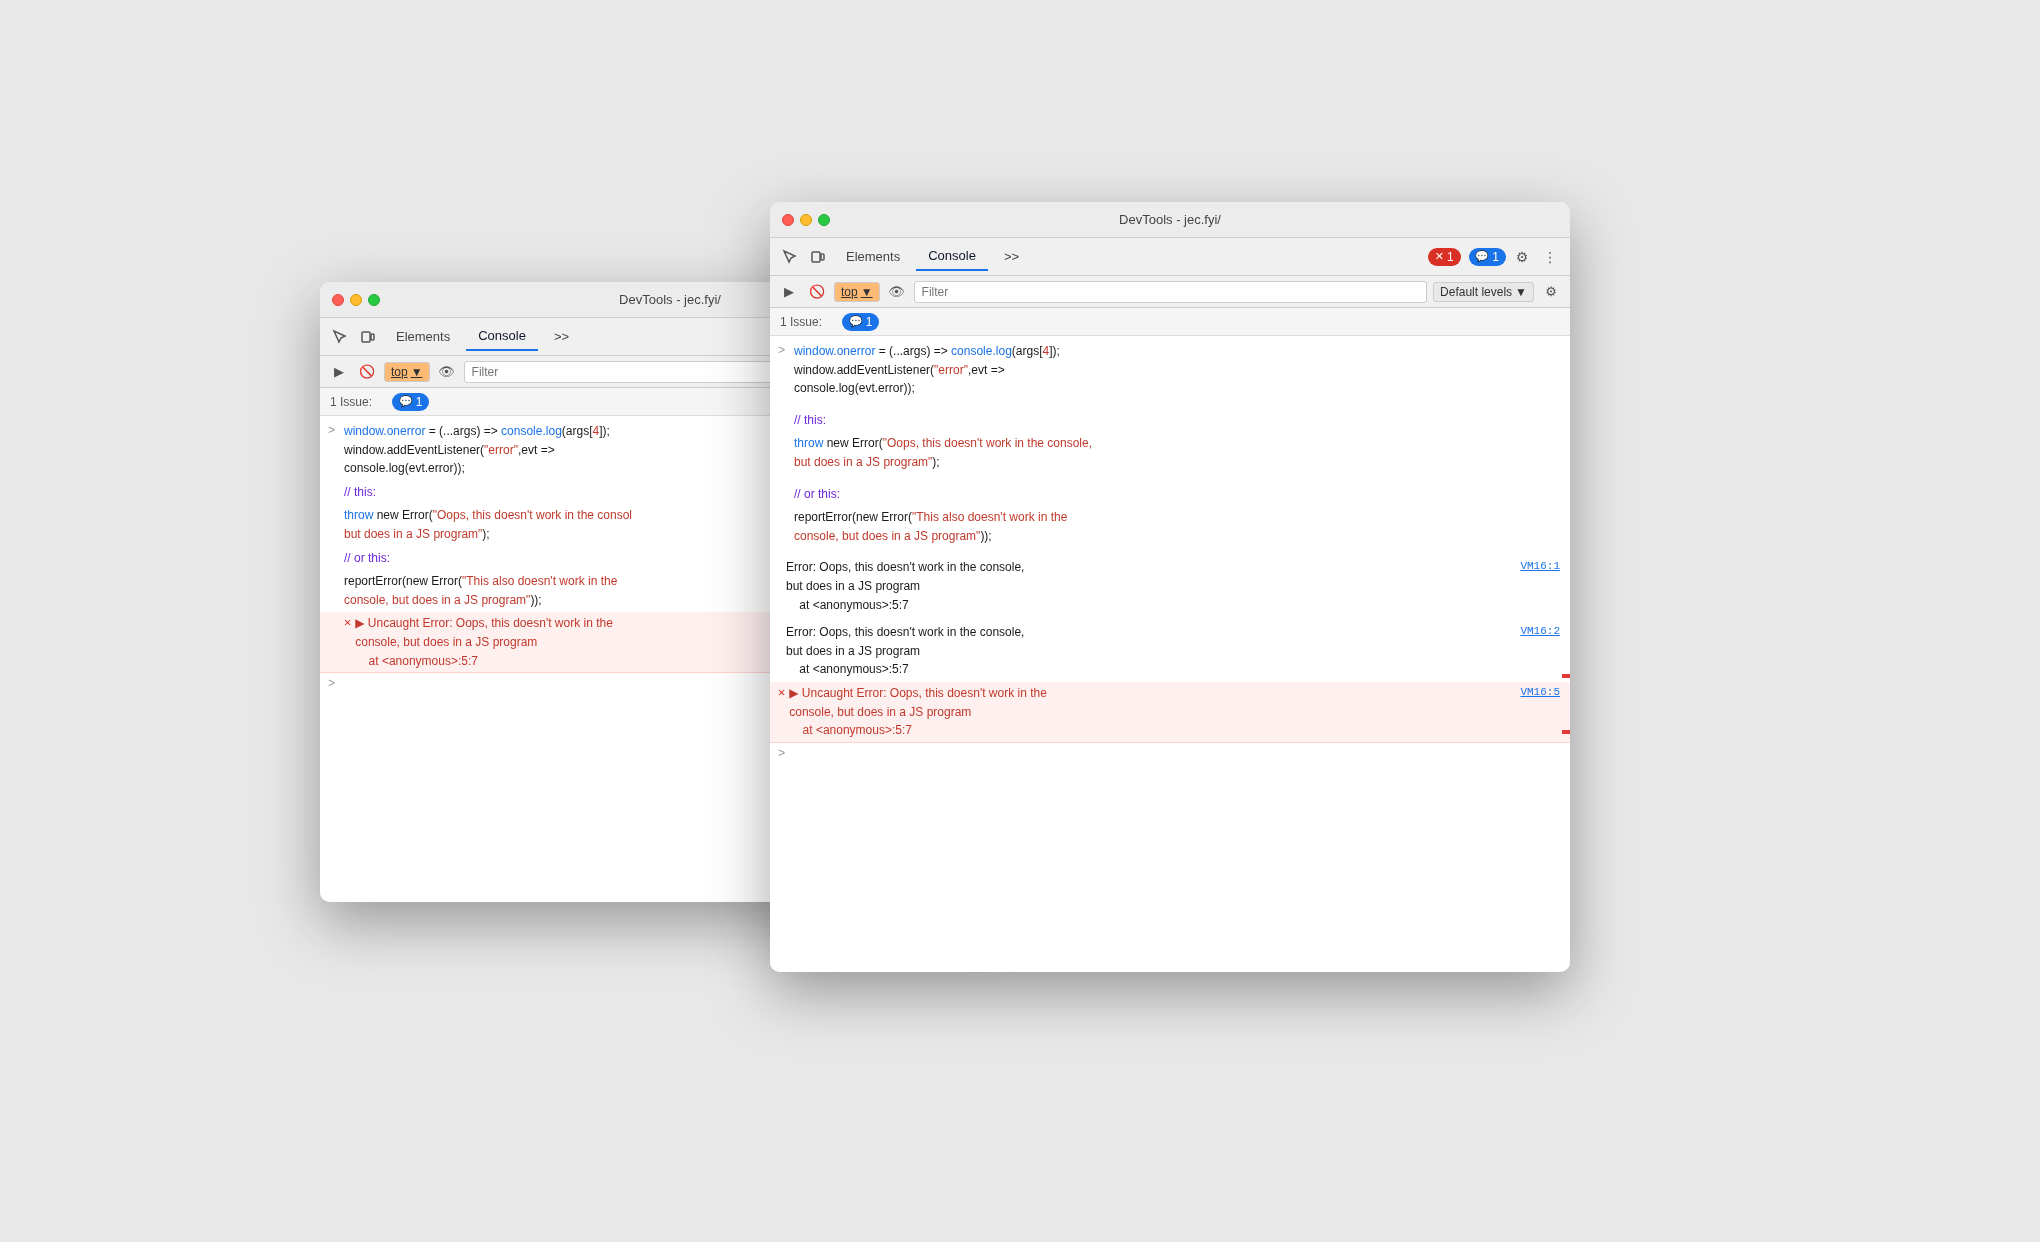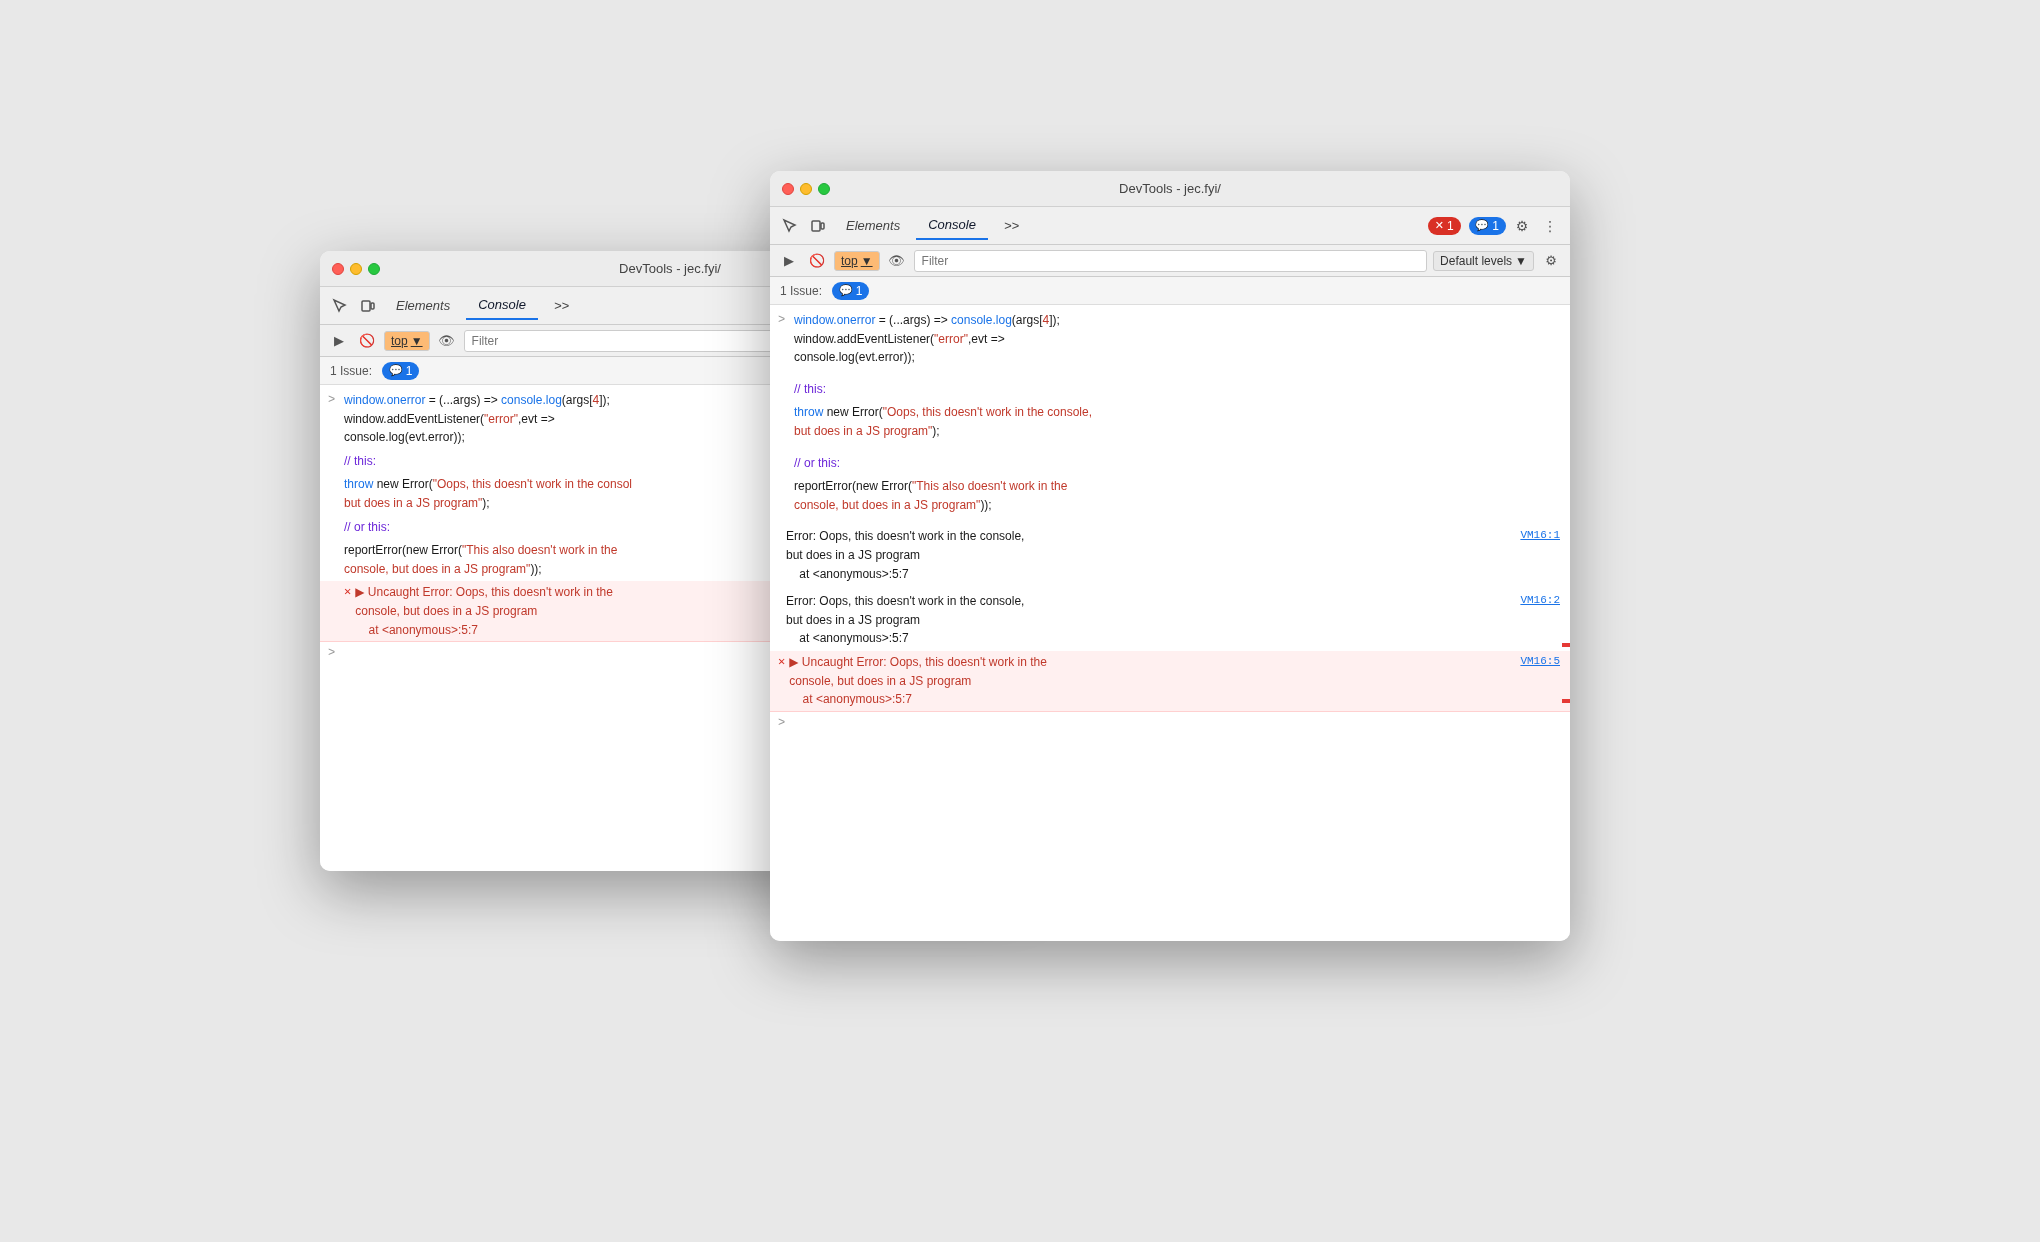--- a/index.html
+++ b/index.html
@@ -21,20 +21,21 @@
     }
 
     
     .devtools-window {
       position: absolute;
       background: #f5f5f5;
       border-radius: 10px;
       box-shadow: 0 20px 60px rgba(0,0,0,0.35);
       overflow: hidden;
       font-size: 13px;
+      margin-top: 31px;
     }
 
     .devtools-back {
       left: 0;
       top: 80px;
       width: 700px;
       height: 620px;
       z-index: 1;
     }
 
@@ -93,21 +94,20 @@
 
     .tab-item {
       padding: 4px 12px;
       font-size: 13px;
       color: #444;
       cursor: pointer;
       border-radius: 4px;
       height: 28px;
       display: flex;
       align-items: center;
-      font-style: italic;
     }
 
     .tab-item.active {
       color: #0f172a;
       border-bottom: 2px solid #1a73e8;
       border-radius: 0;
     }
 
     .toolbar-icon {
       width: 24px;
@@ -203,21 +203,21 @@
     }
 
     
     .issue-bar {
       background: #f5f5f5;
       border-bottom: 1px solid #ddd;
       height: 28px;
       display: flex;
       align-items: center;
       padding: 0 10px;
-      gap: 6px;
+      gap: 16px;
       font-size: 12px;
       color: #555;
     }
 
     
     .console-content {
       background: white;
       flex: 1;
       overflow: hidden;
       font-family: 'Menlo', 'Monaco', 'Courier New', monospace;

